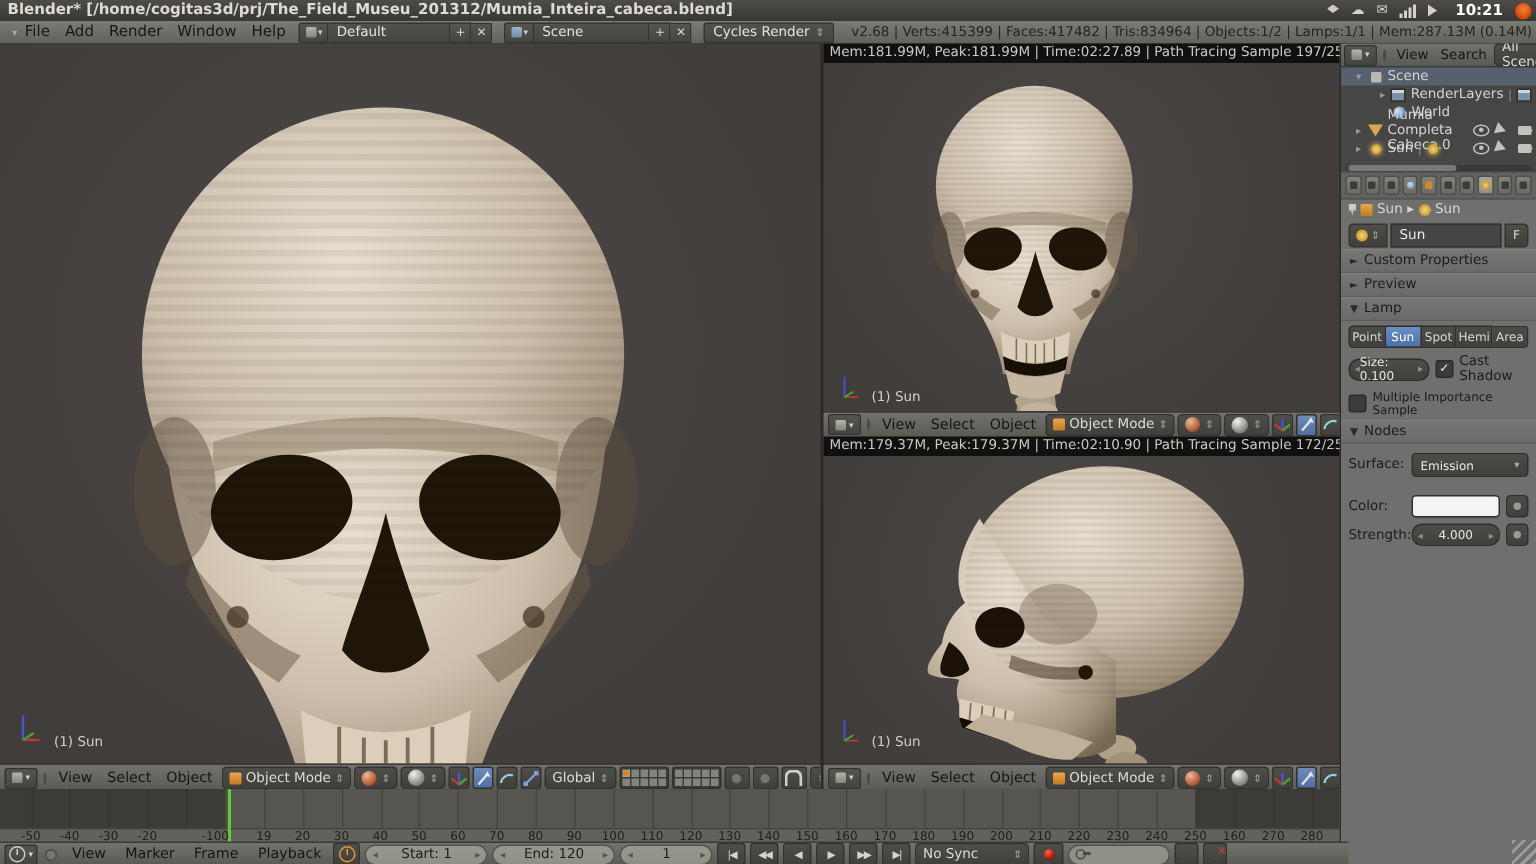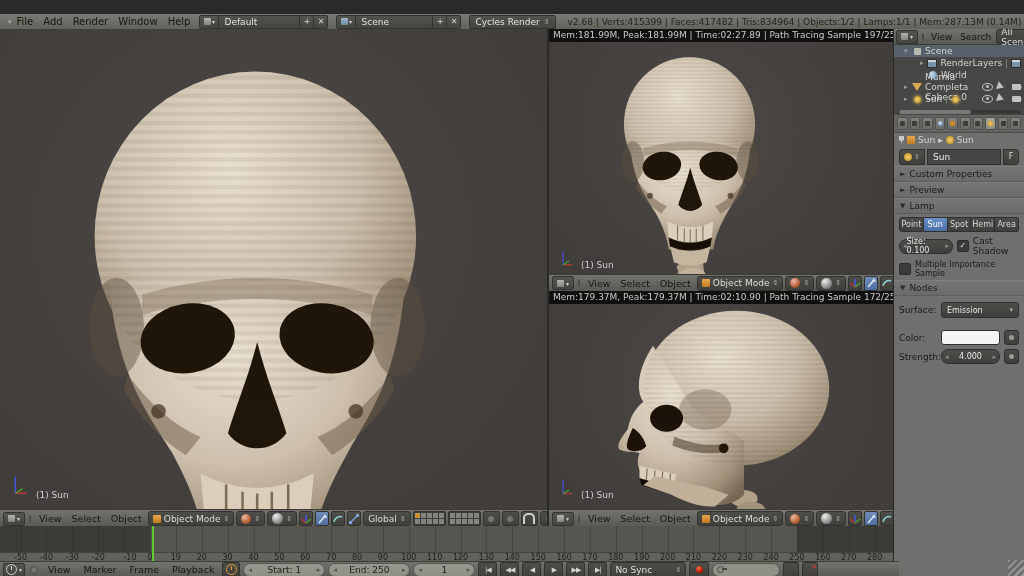--- a/index.html
+++ b/index.html
@@ -266,20 +266,37 @@
       </symbol>
       <symbol id="filmIco" viewBox="0 0 12 10">
         <rect x="1" y="2" width="10" height="6" rx="1" fill="#cfcfca"></rect>
         <rect x="2" y="3" width="2" height="1.5" fill="#3a3a36"></rect>
           <rect x="5" y="3" width="2" height="1.5" fill="#3a3a36"></rect>
         <rect x="8" y="3" width="2" height="1.5" fill="#3a3a36"></rect>
       </symbol>
     </defs>
   </svg>
 
+  <div class="titlebar">
+    <span class="wtitle">Blender* [/home/cogitas3d/prj/The_Field_Museu_201312/Mumia_Inteira_cabeca.blend]</span>
+    <div class="tray">
+      <span class="dbox"></span>
+      <span class="ti">☁</span>
+      <span class="ti">✉</span>
+      <span class="netbars">
+          <b style="height:3px"></b>
+          <b style="height:5px"></b>
+          <b style="height:7px"></b>
+          <b style="height:9px"></b>
+        </span>
+      <span class="vol"></span>
+      <span class="clocktxt">10:21</span>
+      <span class="session"></span>
+    </div>
+  </div>
 
   <div class="infobar">
     <span class="blogo"></span>
     <span class="updn">▾</span>
     <span class="mnu">File</span>
     <span class="mnu">Add</span>
     <span class="mnu">Render</span>
     <span class="mnu">Window</span>
     <span class="mnu">Help</span>
     <span class="selwrap">
@@ -730,21 +747,21 @@
         <b class="gline" style="left: 797px;"></b>
         <b class="gline" style="left: 822.88px;"></b>
         <b class="gline" style="left: 848.76px;"></b>
         <b class="gline" style="left: 874.64px;"></b>
       </div>
     <div class="tlruler">
         <span class="tick" style="left: 20.6px;">-50</span>
         <span class="tick" style="left: 46.48px;">-40</span>
         <span class="tick" style="left: 72.36px;">-30</span>
         <span class="tick" style="left: 98.24px;">-20</span>
-        <span class="tick" style="left: 130px;">-10</span>
+        <span class="tick" style="left: 141px;">-10</span>
         <span class="tick" style="left: 150px;">0</span>
         <span class="tick" style="left: 175.88px;">19</span>
         <span class="tick" style="left: 201.76px;">20</span>
         <span class="tick" style="left: 227.64px;">30</span>
         <span class="tick" style="left: 253.52px;">40</span>
         <span class="tick" style="left: 279.4px;">50</span>
         <span class="tick" style="left: 305.28px;">60</span>
         <span class="tick" style="left: 331.16px;">70</span>
         <span class="tick" style="left: 357.04px;">80</span>
         <span class="tick" style="left: 382.92px;">90</span>
@@ -782,21 +799,21 @@
       <span class="prevbtn">
           <span class="clockico"></span>
         </span>
       <span class="numfield" style="width:72px">
         <span class="ar">◂</span>
           <span>Start: 1</span>
           <span class="ar">▸</span>
       </span>
       <span class="numfield" style="width:72px">
         <span class="ar">◂</span>
-          <span>End: 250</span>
+          <span>End: 120</span>
           <span class="ar">▸</span>
       </span>
       <span class="numfield" style="width:52px">
         <span class="ar">◂</span>
           <span>1</span>
           <span class="ar">▸</span>
       </span>
       <span class="tbtn">|◀</span>
       <span class="tbtn">◀◀</span>
       <span class="tbtn">◀</span>

